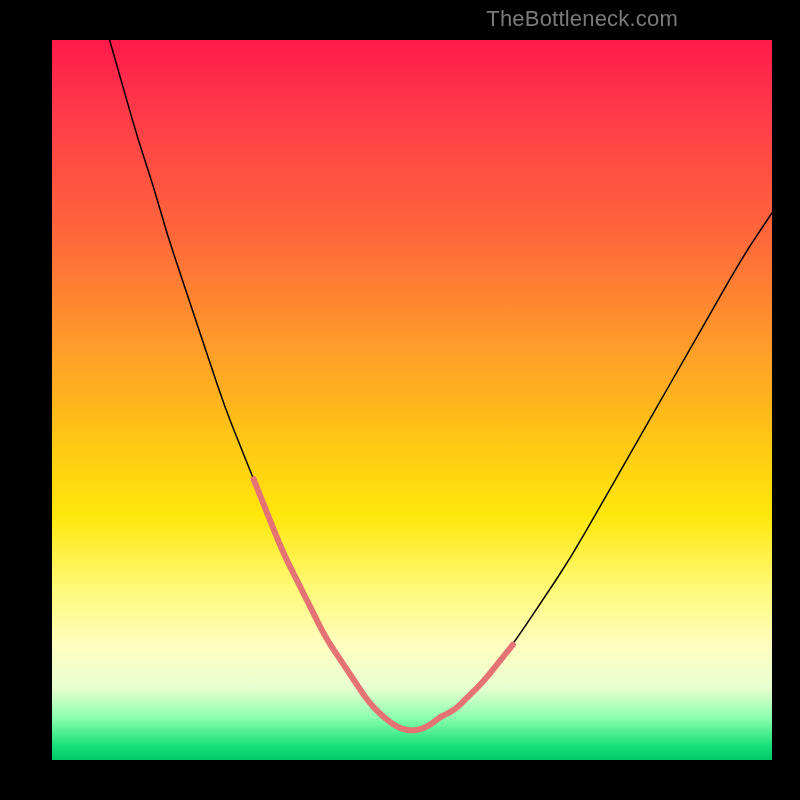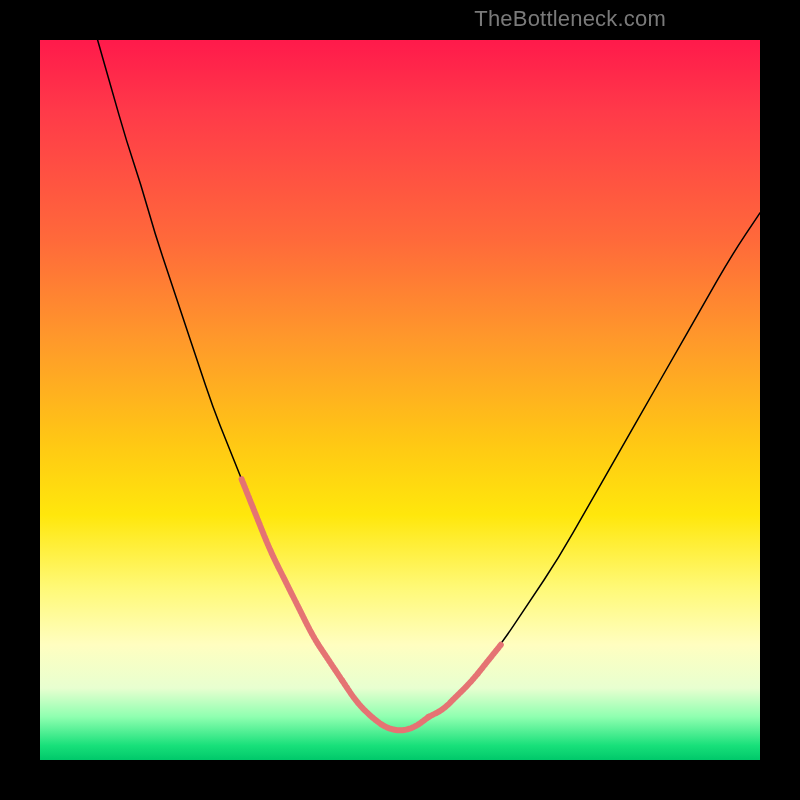--- a/index.html
+++ b/index.html
@@ -6,21 +6,21 @@
     margin: 0;
     padding: 0;
     width: 800px;
     height: 800px;
     background: #000;
     font-family: Arial, Helvetica, sans-serif;
     overflow: hidden;
   }
   .frame {
     position: absolute;
-    left: 0; top: 0;
+    left: 12px; top: 0;
     width: 664px; height: 800px;
     background: #000;
     padding-left: 12px;
   }
   .plot-area {
     position: absolute;
     left: 40px;
     top: 40px;
     width: 720px;
     height: 720px;

